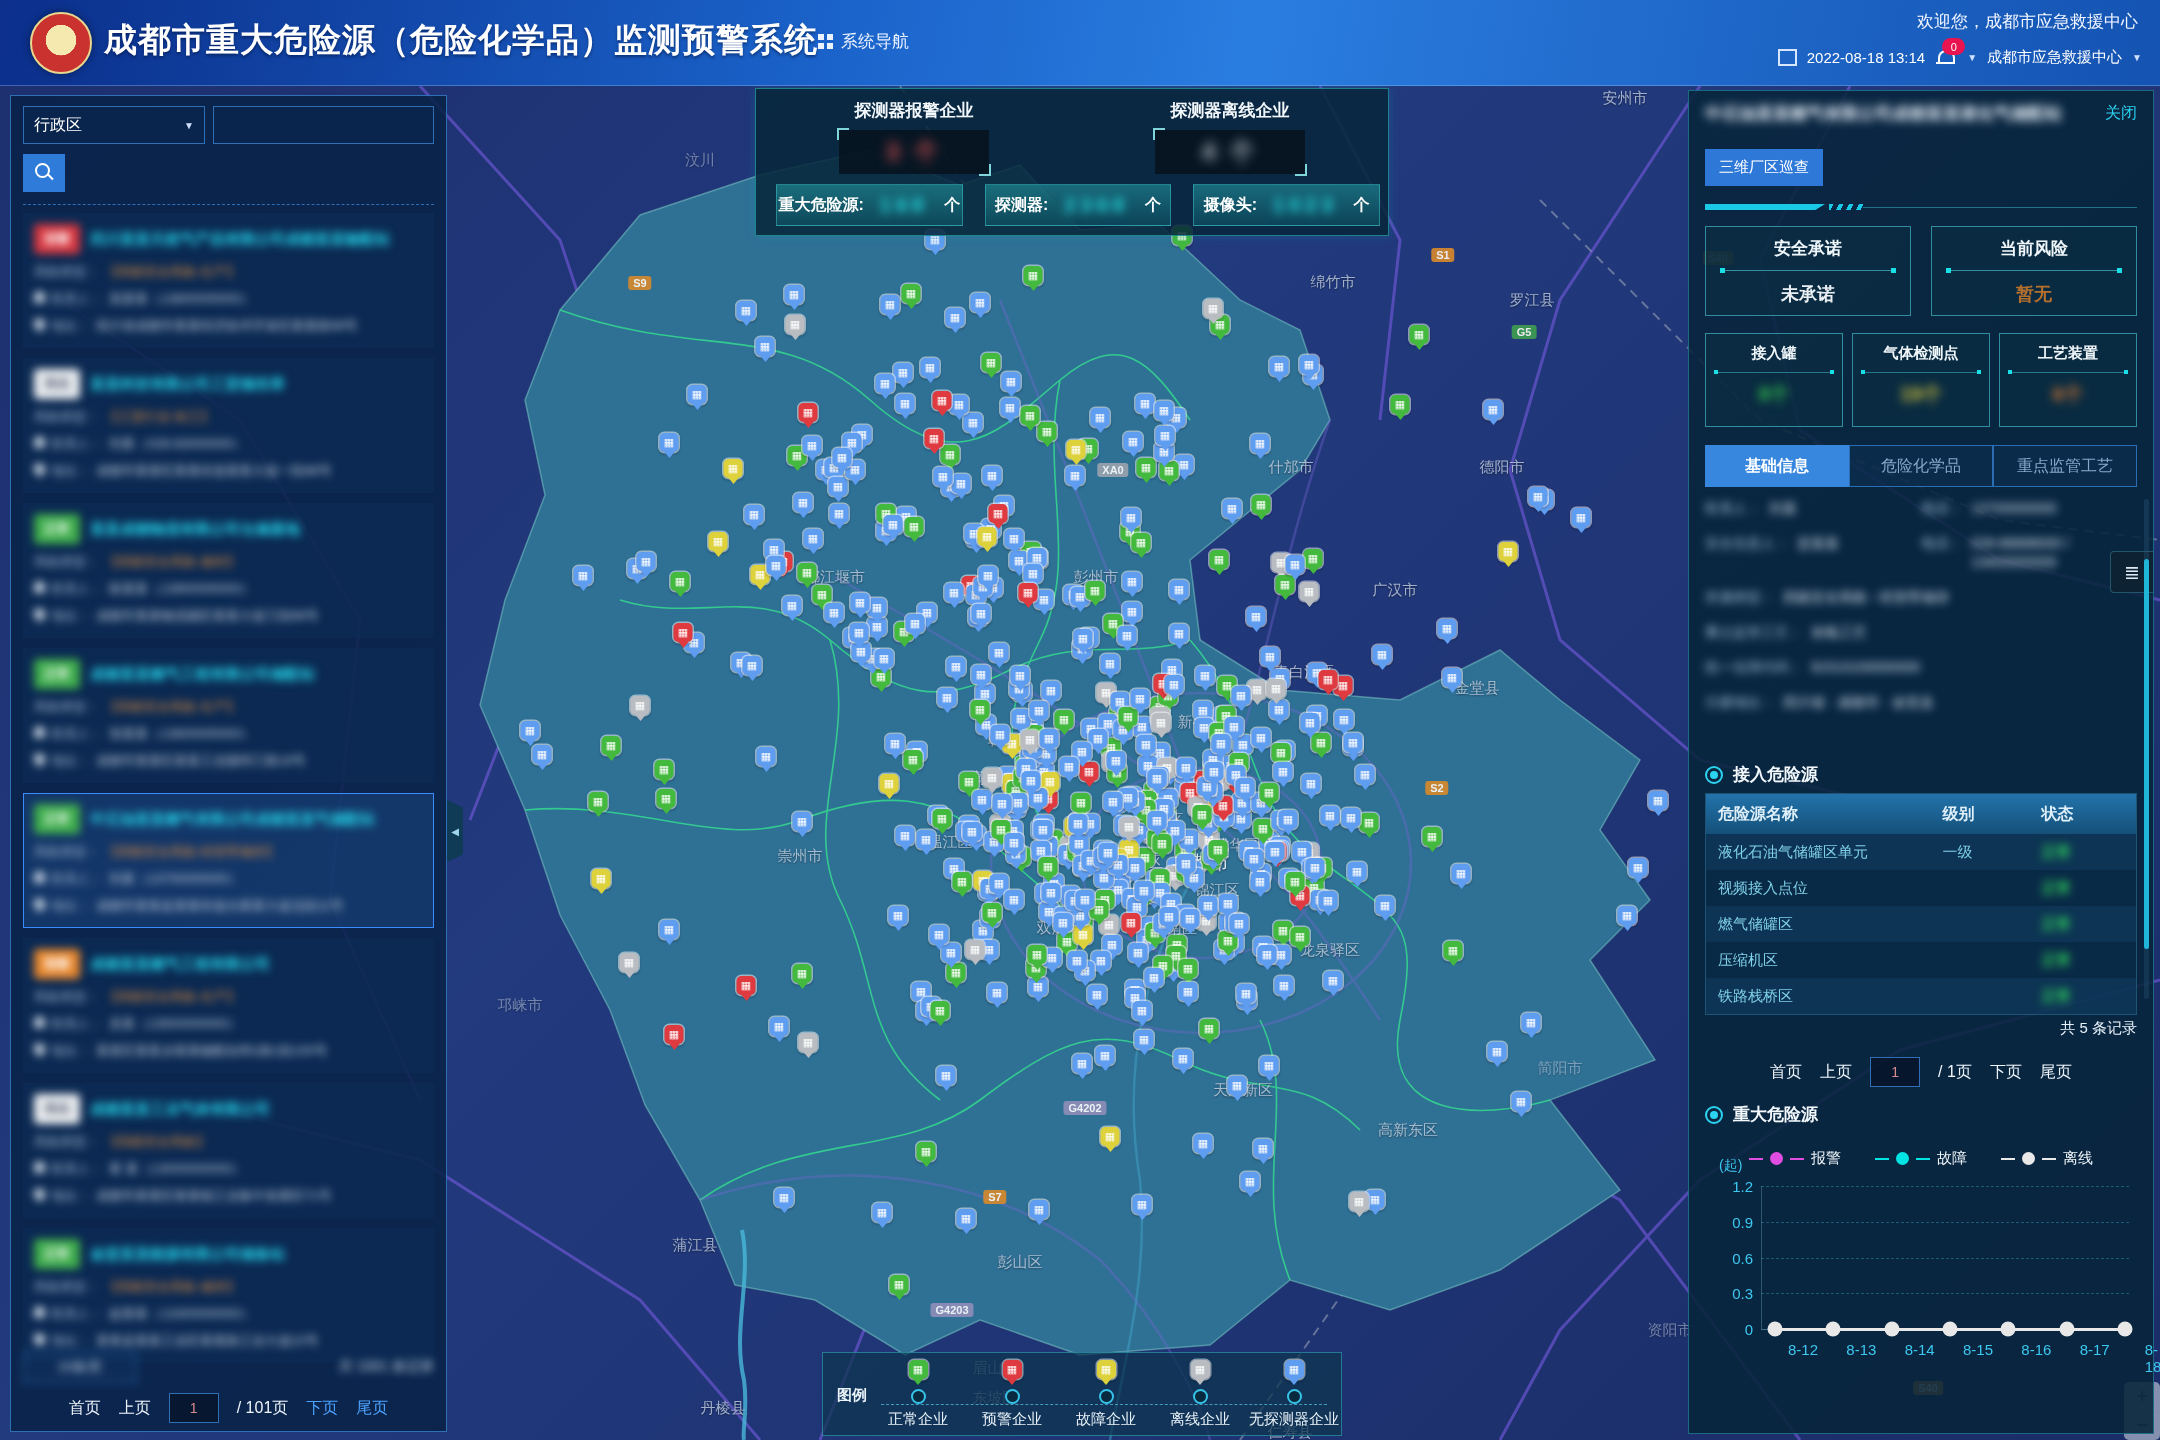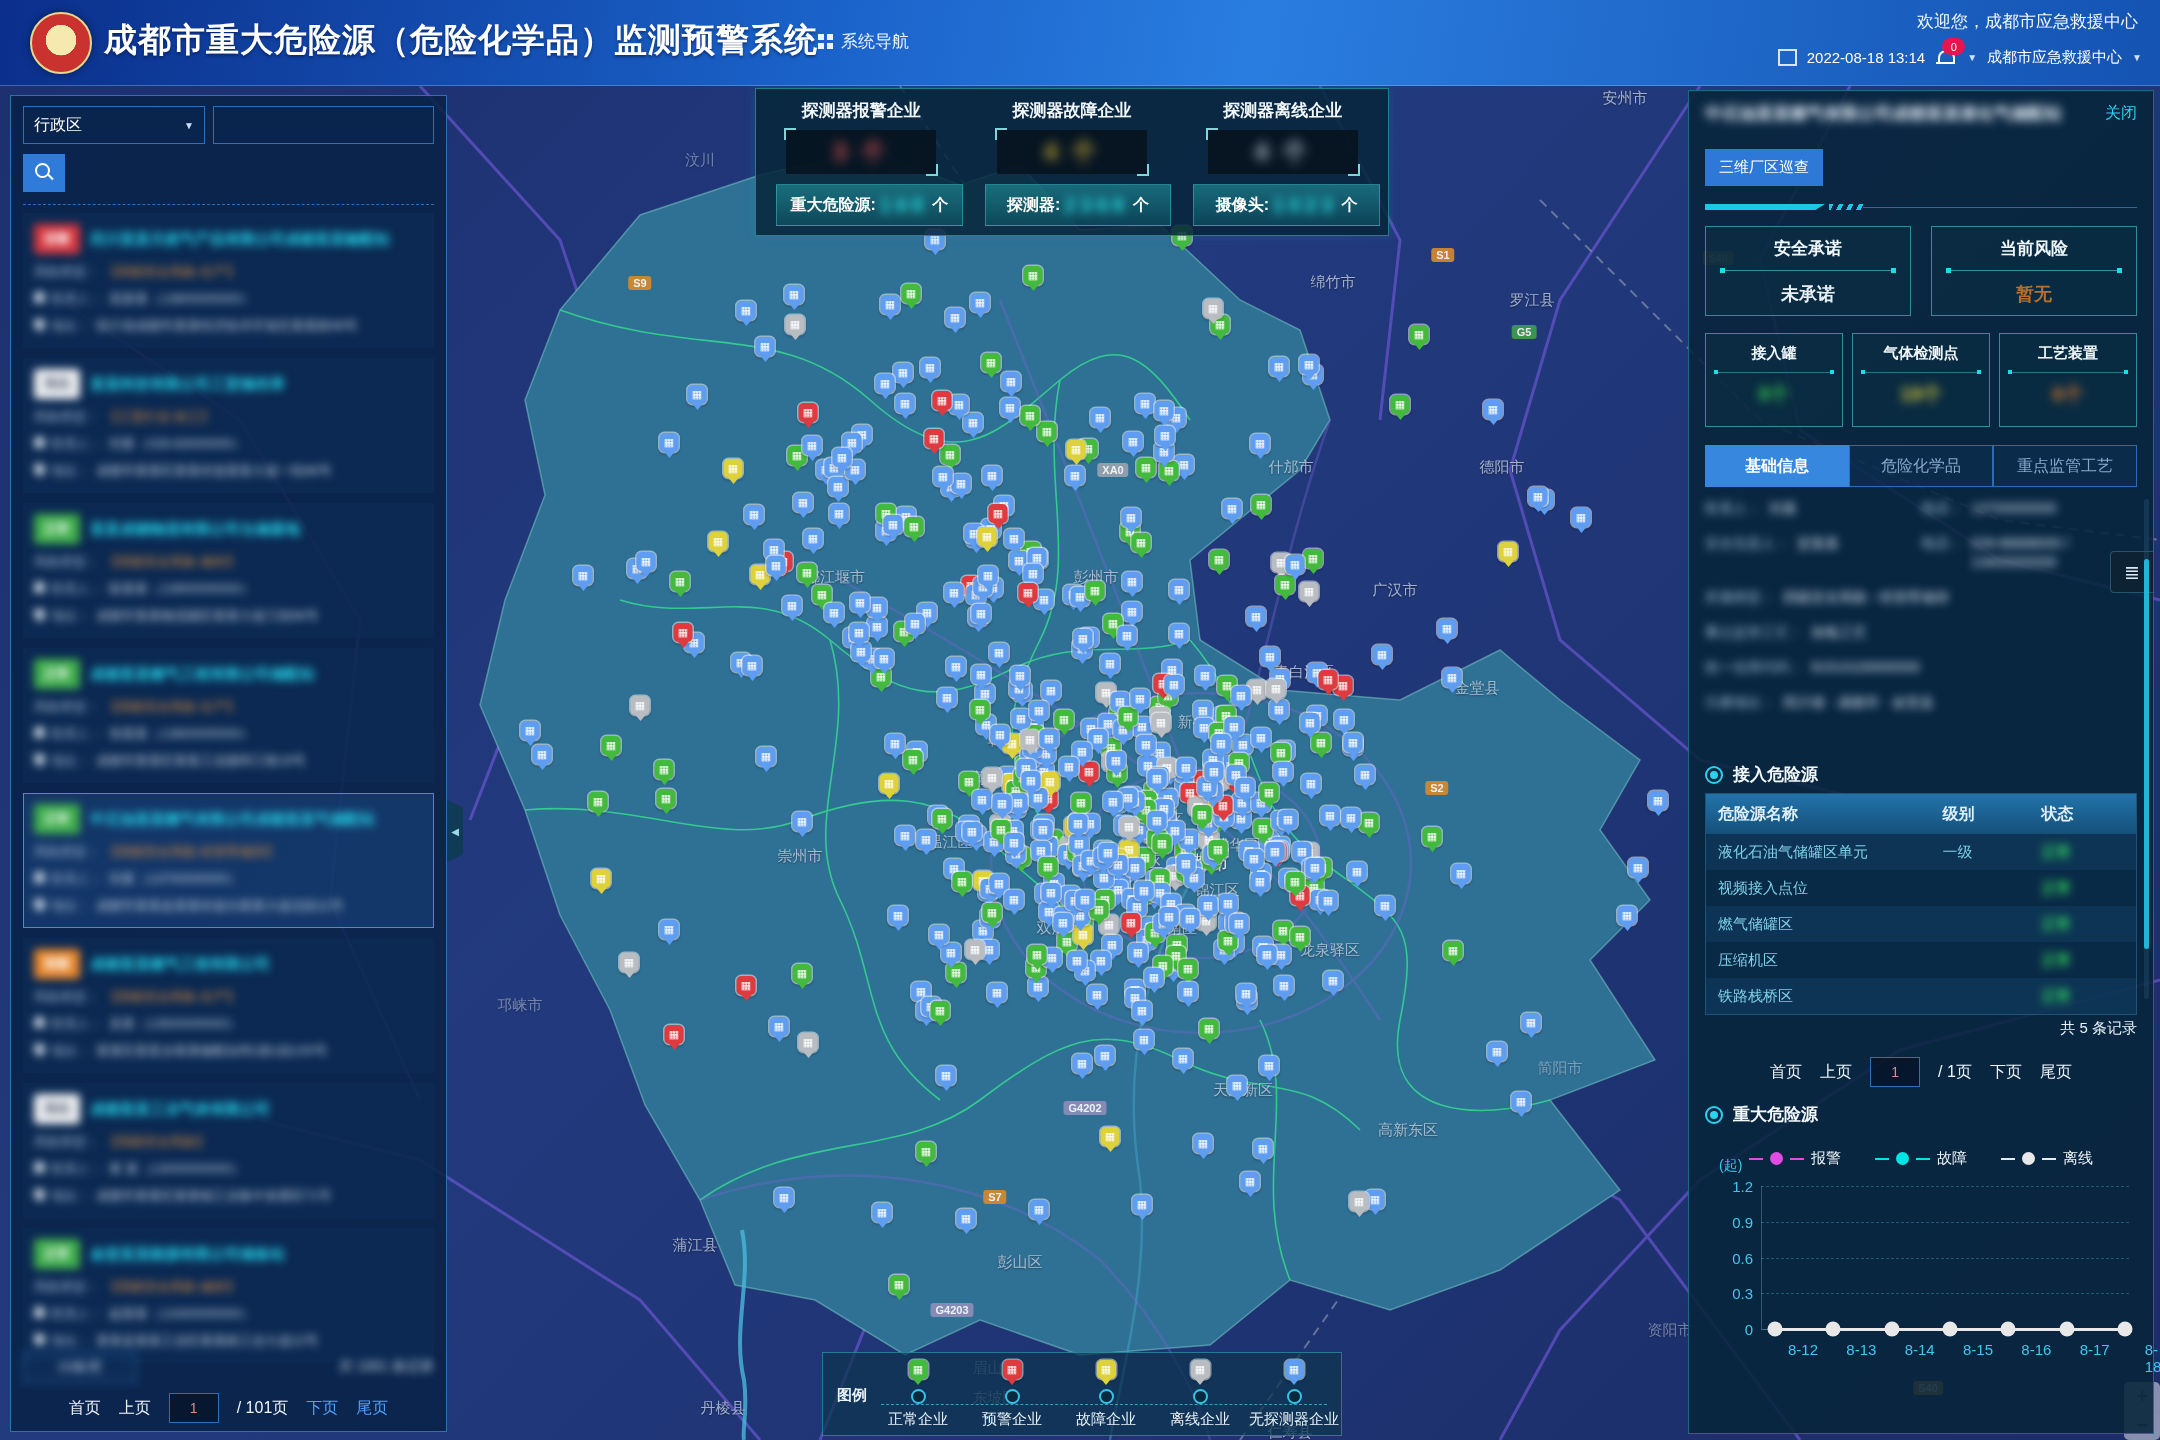--- a/index.html
+++ b/index.html
@@ -60,21 +60,21 @@
   #stat-cards{display:flex;}
   .scard{flex:1;text-align:center;padding-top:10px;}
   .scard .lb{font-size:17px;font-weight:bold;color:#f2f8fc;}
   .scard .vbox{position:relative;width:150px;height:44px;margin:8px auto 0;
     background:rgba(6,16,26,.8);display:flex;align-items:center;justify-content:center;}
   .scard .vbox::before,.scard .vbox::after{content:"";position:absolute;width:10px;height:10px;}
   .scard .vbox::before{left:-2px;top:-2px;border-left:2px solid #7ed6da;border-top:2px solid #7ed6da;}
   .scard .vbox::after{right:-2px;bottom:-2px;border-right:2px solid #7ed6da;border-bottom:2px solid #7ed6da;}
   .scard .vv{font-size:24px;font-weight:bold;letter-spacing:4px;}
   #stat-totals{display:flex;gap:10px;padding:10px 8px 0;}
-  .stotal{flex:1;height:40px;display:flex;align-items:center;justify-content:center;gap:4px;
+  .stotal{flex:1;height:40px;display:flex;align-items:center;justify-content:center;gap:16px;
     background:linear-gradient(180deg,rgba(34,150,160,.6),rgba(14,86,104,.6));
     border:1px solid rgba(70,225,225,.4);font-size:16px;font-weight:bold;margin-left:12px;}
   .stotal .num{color:#27e4e4;font-size:20px;letter-spacing:5px;}
 
   
   #sidebar{position:absolute;left:10px;top:95px;width:437px;height:1337px;z-index:5;
     background:rgba(8,34,70,.86);border:1px solid #2f6fb5;box-sizing:border-box;padding:10px 12px;}
   #sb-filter{display:flex;gap:8px;}
   #district{width:160px;height:36px;border:1px solid #2f6fb5;display:flex;align-items:center;
     justify-content:space-between;padding:0 10px;font-size:16px;cursor:pointer;background:rgba(10,40,80,.4);}
@@ -880,26 +880,20 @@
 
   <section id="stats">
     <div id="stat-cards">
         <div class="scard">
           <div class="lb">探测器报警企业</div>
           <div class="vbox">
             <span class="vv bl6" style="color: rgb(226, 85, 85);">3 个</span>
           </div>
         </div>
         <div class="scard">
-          <div class="lb">探测器故障企业</div>
-          <div class="vbox">
-            <span class="vv bl6" style="color: rgb(217, 182, 58);">4 个</span>
-          </div>
-        </div>
-        <div class="scard">
           <div class="lb">探测器离线企业</div>
           <div class="vbox">
             <span class="vv bl6" style="color: rgb(194, 205, 214);">4 个</span>
           </div>
         </div>
       </div>
     <div id="stat-totals">
         <div class="stotal">
           <span>重大危险源:</span>
           <span class="num bl5">168</span>

